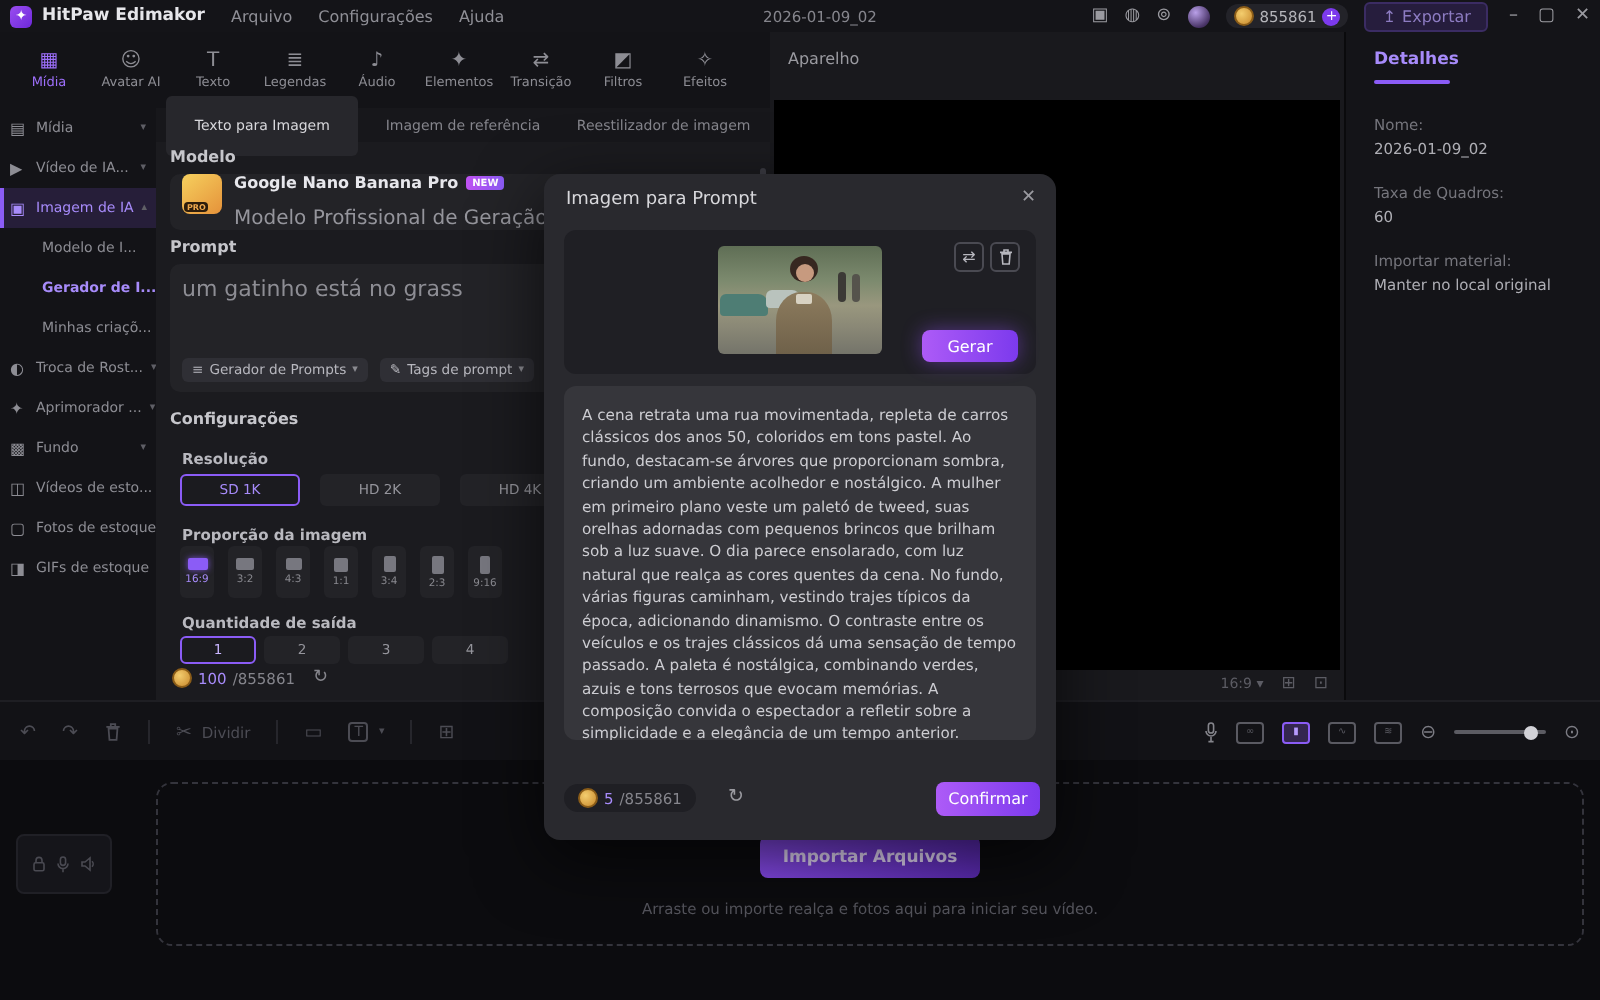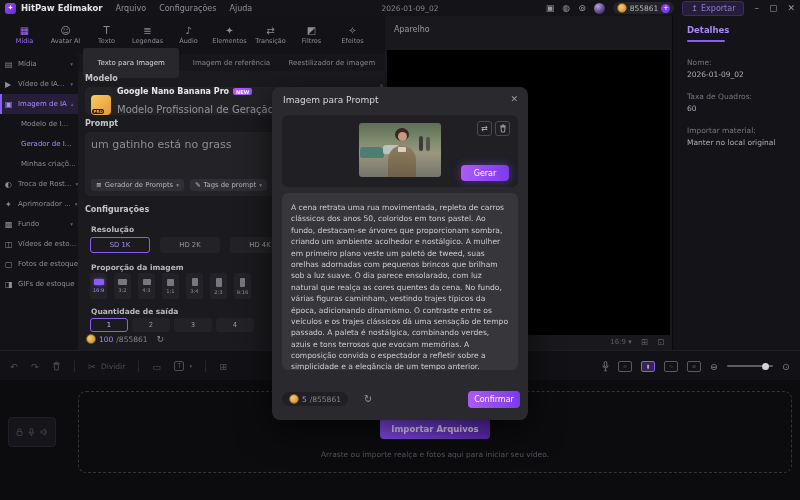--- a/index.html
+++ b/index.html
@@ -37,34 +37,34 @@
   .rtab.active{color:#9d6ffa;}
 
   
   .sidebar{position:absolute;top:54px;left:0;width:78px;height:296px;background:#131317;}
   .side-item{height:20px;display:flex;align-items:center;padding:0 5px;font-size:7px;
              color:#8d8d94;gap:4px;white-space:nowrap;overflow:hidden;}
   .side-item .sic{font-size:8px;width:9px;flex:none;}
   .side-item .caret{margin-left:auto;font-size:5.5px;color:#5f5f66;}
   .side-item.active{background:#261e39;color:#a78bfa;border-left:2px solid #8b5cf6;padding-left:3px;}
   .side-item.sub{padding-left:21px;}
-  .side-item.sub.accent{color:#a78bfa;}
+  .side-item.sub.accent{color:#a78bfa;font-weight:bold;}
 
   
   .ai-panel{position:absolute;top:54px;left:78px;width:307px;height:296px;background:#1b1b1f;
             border-right:1px solid #0a0a0c;}
   .ai-tabs{position:absolute;top:0;left:0;right:0;height:17px;background:#17171b;display:flex;
            align-items:center;gap:4px;padding:0 5px;}
   .ai-tab{flex:1;text-align:center;font-size:7px;color:#85858c;padding:11px 0;border-radius:3px;
           white-space:nowrap;overflow:hidden;}
   .ai-tab.active{background:#27272c;color:#d8d8dc;}
   .sec-label{position:absolute;left:7px;font-size:8px;font-weight:bold;color:#c6c6cb;}
   .sub-label{position:absolute;left:13px;font-size:7.5px;font-weight:bold;color:#b9b9bf;}
   .model-card{position:absolute;left:7px;right:9px;top:33px;height:28px;background:#232327;
-              border-radius:5px;display:flex;align-items:flex-end;padding:0 6px;gap:6px;}
+              border-radius:5px;display:flex;align-items:flex-start;padding:0 6px;gap:6px;}
   .m-icon{width:20px;height:20px;border-radius:4px;flex:none;position:relative;
           background:linear-gradient(140deg,#f6d05e,#e5923a);}
   .m-pro{position:absolute;bottom:1px;left:1px;font-size:4px;background:#2d1d0c;color:#f0a94e;
          padding:0 1.5px;border-radius:2px;font-weight:bold;}
   .m-trow{display:flex;align-items:center;gap:4px;}
   .m-title{font-size:8px;font-weight:bold;color:#e7e7ec;white-space:nowrap;}
   .new-badge{font-size:5px;background:linear-gradient(90deg,#c052f2,#8b5cf6);color:#fff;
              padding:0.5px 3px;border-radius:2px;font-weight:bold;}
   .m-desc{font-size:10px;color:#95959c;margin-top:8px;white-space:nowrap;}
   .prompt-box{position:absolute;left:7px;right:9px;top:78px;height:64px;background:#232327;

